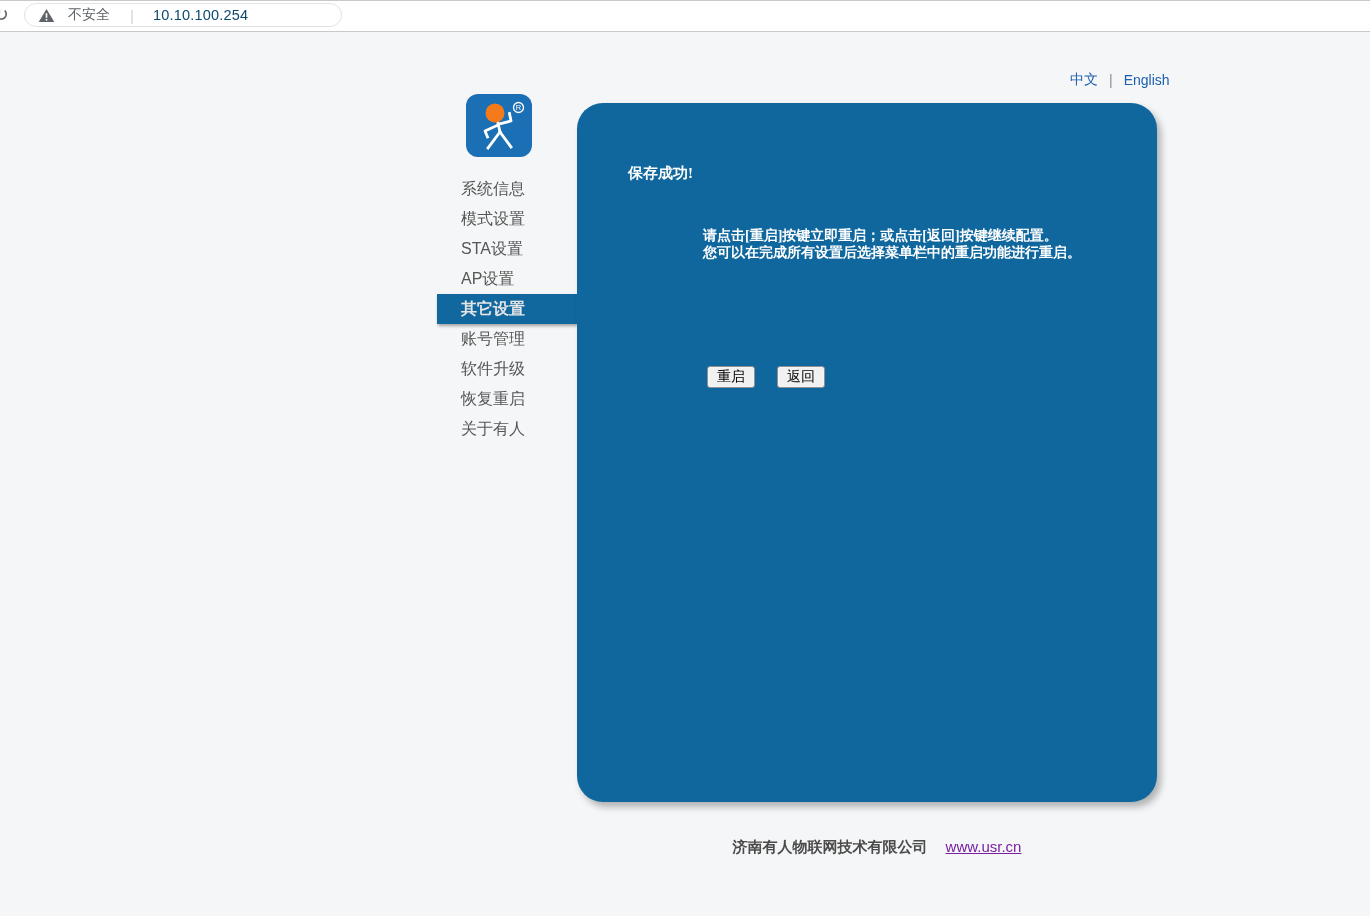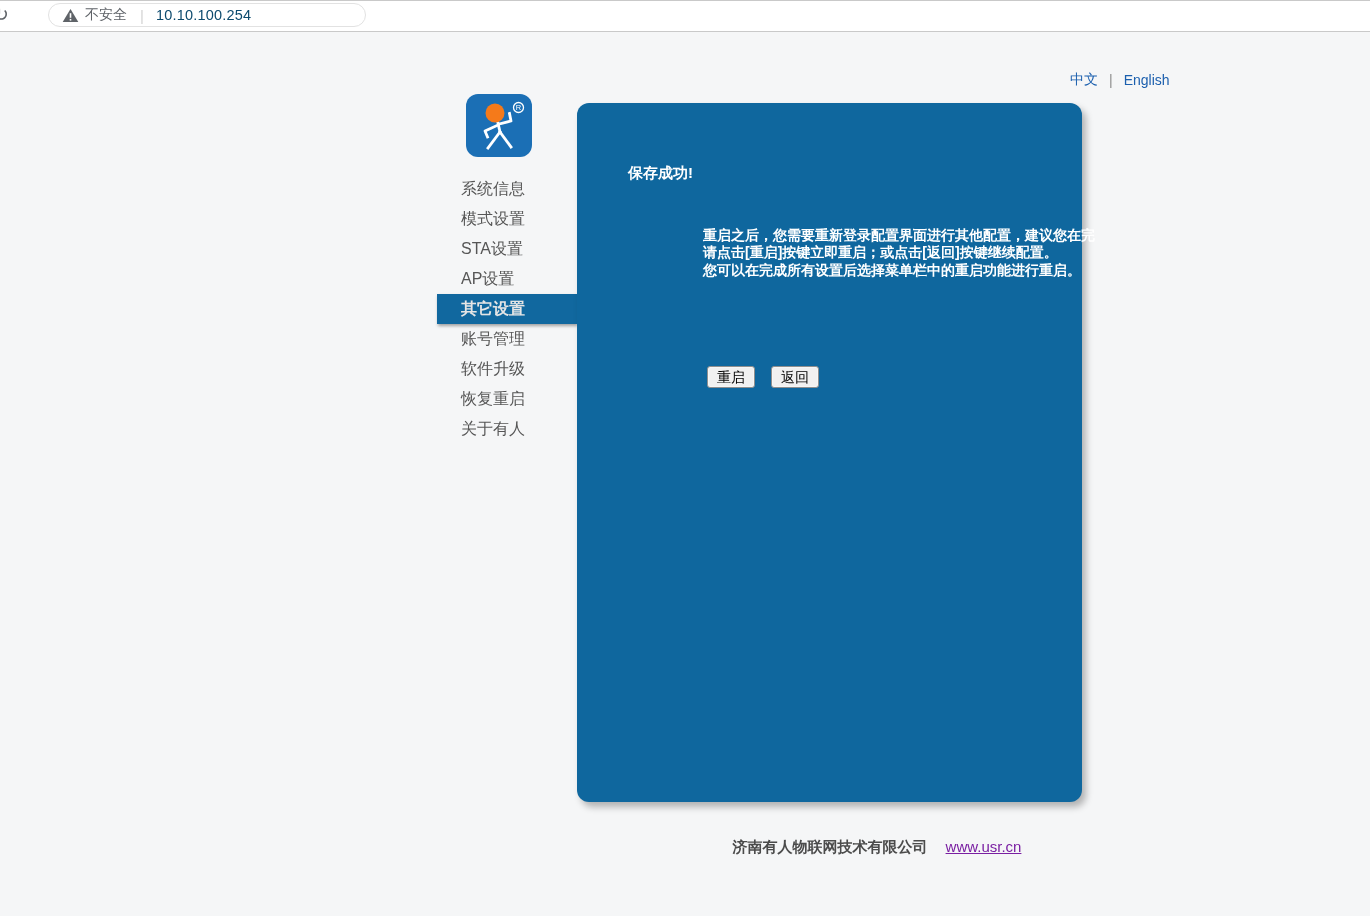--- a/index.html
+++ b/index.html
@@ -11,23 +11,23 @@
   
   .browser-bar{
     position:absolute;top:0;left:0;right:0;height:30px;background:#ffffff;
     border-top:1px solid #c9c9c9;border-bottom:1px solid #c9c9c9;overflow:hidden;
   }
   .reload-icon{
     position:absolute;left:-7px;top:2px;font-size:19px;color:#5f6368;
     font-family:"DejaVu Sans",sans-serif;
   }
   .security-chip{
-    position:absolute;left:48px;top:2px;height:24px;width:318px;
+    position:absolute;left:24px;top:2px;height:24px;width:318px;
     border:1px solid #e2e2e2;border-radius:14px;background:#fff;
-    display:flex;align-items:center;padding-left:13px;box-sizing:border-box;
+    display:flex;align-items:center;padding-left:13px;box-sizing:border-box;gap:7px;
   }
   .warn-tri{width:17px;height:15px;flex:0 0 auto;}
   .chip-label{font-size:14px;color:#5f6368;margin-left:6px;white-space:nowrap;}
   .chip-divider{color:#d4d4d4;font-size:15px;margin:0 12px 0 13px;}
   .chip-url{font-size:14.5px;color:#0c4a6e;letter-spacing:.2px;white-space:nowrap;}
   
   .lang{position:absolute;top:71px;left:1070px;display:flex;align-items:center;font-size:14px;}
   .lang a{color:var(--link-blue,#1b5fae);text-decoration:none;cursor:pointer;}
   .lang .sep{color:#8d8d8d;margin:0 11px;}
   
@@ -38,34 +38,35 @@
     height:30px;display:flex;align-items:center;padding-left:24px;
     font-size:16px;color:var(--menu-gray,#565656);cursor:pointer;box-sizing:border-box;
     white-space:nowrap;
   }
   .menu-item.active{
     background:var(--active-item-bg,#0f679e);color:#e5e5e5;font-weight:700;
     box-shadow:1px 2px 3px rgba(0,0,0,.35);
   }
   
   .panel{
-    position:absolute;left:577px;top:103px;width:505px;height:699px;
-    background:var(--panel-blue,#0f679e);border-radius:12px;color:#fff;
+    position:absolute;left:577px;top:103px;width:580px;height:699px;
+    background:var(--panel-blue,#0f679e);border-radius:26px;color:#fff;
     box-shadow:4px 5px 7px rgba(0,0,0,.28);
+    font-family:Liberation Serif, serif;
   }
   .panel-title{position:absolute;left:51px;top:61px;font-size:15px;font-weight:700;}
   .panel-body{position:absolute;left:126px;top:124px;font-size:14px;font-weight:700;line-height:17.3px;}
   .panel-body div{white-space:nowrap;}
   .btn-row{position:absolute;left:130px;top:263px;display:flex;}
   .btn{
     font-size:14px;line-height:16px;padding:2px 9px;background:#f1f1f1;
     border:1px solid #8f8f8f;border-radius:3px;color:#000000;cursor:pointer;
     font-family:inherit;box-shadow:0 0 0 1px rgba(255,255,255,.35) inset;
   }
-  .btn + .btn{margin-left:16px;}
+  .btn + .btn{margin-left:22px;}
   
   .footer{position:absolute;left:577px;top:838px;width:600px;text-align:center;}
   .footer-line1{font-size:15px;color:#4b4b4b;}
   .footer-company{font-weight:700;}
   .footer-link{color:var(--visited-purple,#7a1fa2);text-decoration:underline;margin-left:18px;cursor:pointer;}
   .footer-version{font-size:14.5px;color:#707070;margin-top:3px;}
 </style>
 </head>
 <body>
 
@@ -113,21 +114,20 @@
     <div class="menu-item active">其它设置</div>
     <div class="menu-item">账号管理</div>
     <div class="menu-item">软件升级</div>
     <div class="menu-item">恢复重启</div>
     <div class="menu-item">关于有人</div>
   </div>
 
   <div class="panel">
     <div class="panel-title">保存成功!</div>
     <div class="panel-body">
-      <div>重启之后，您需要重新登录配置界面进行其他配置，建议您在完</div>
       <div>请点击[重启]按键立即重启；或点击[返回]按键继续配置。</div>
       <div>您可以在完成所有设置后选择菜单栏中的重启功能进行重启。</div>
     </div>
     <div class="btn-row">
       <button class="btn">重启</button>
       <button class="btn">返回</button>
     </div>
   </div>
 
   <div class="footer">

